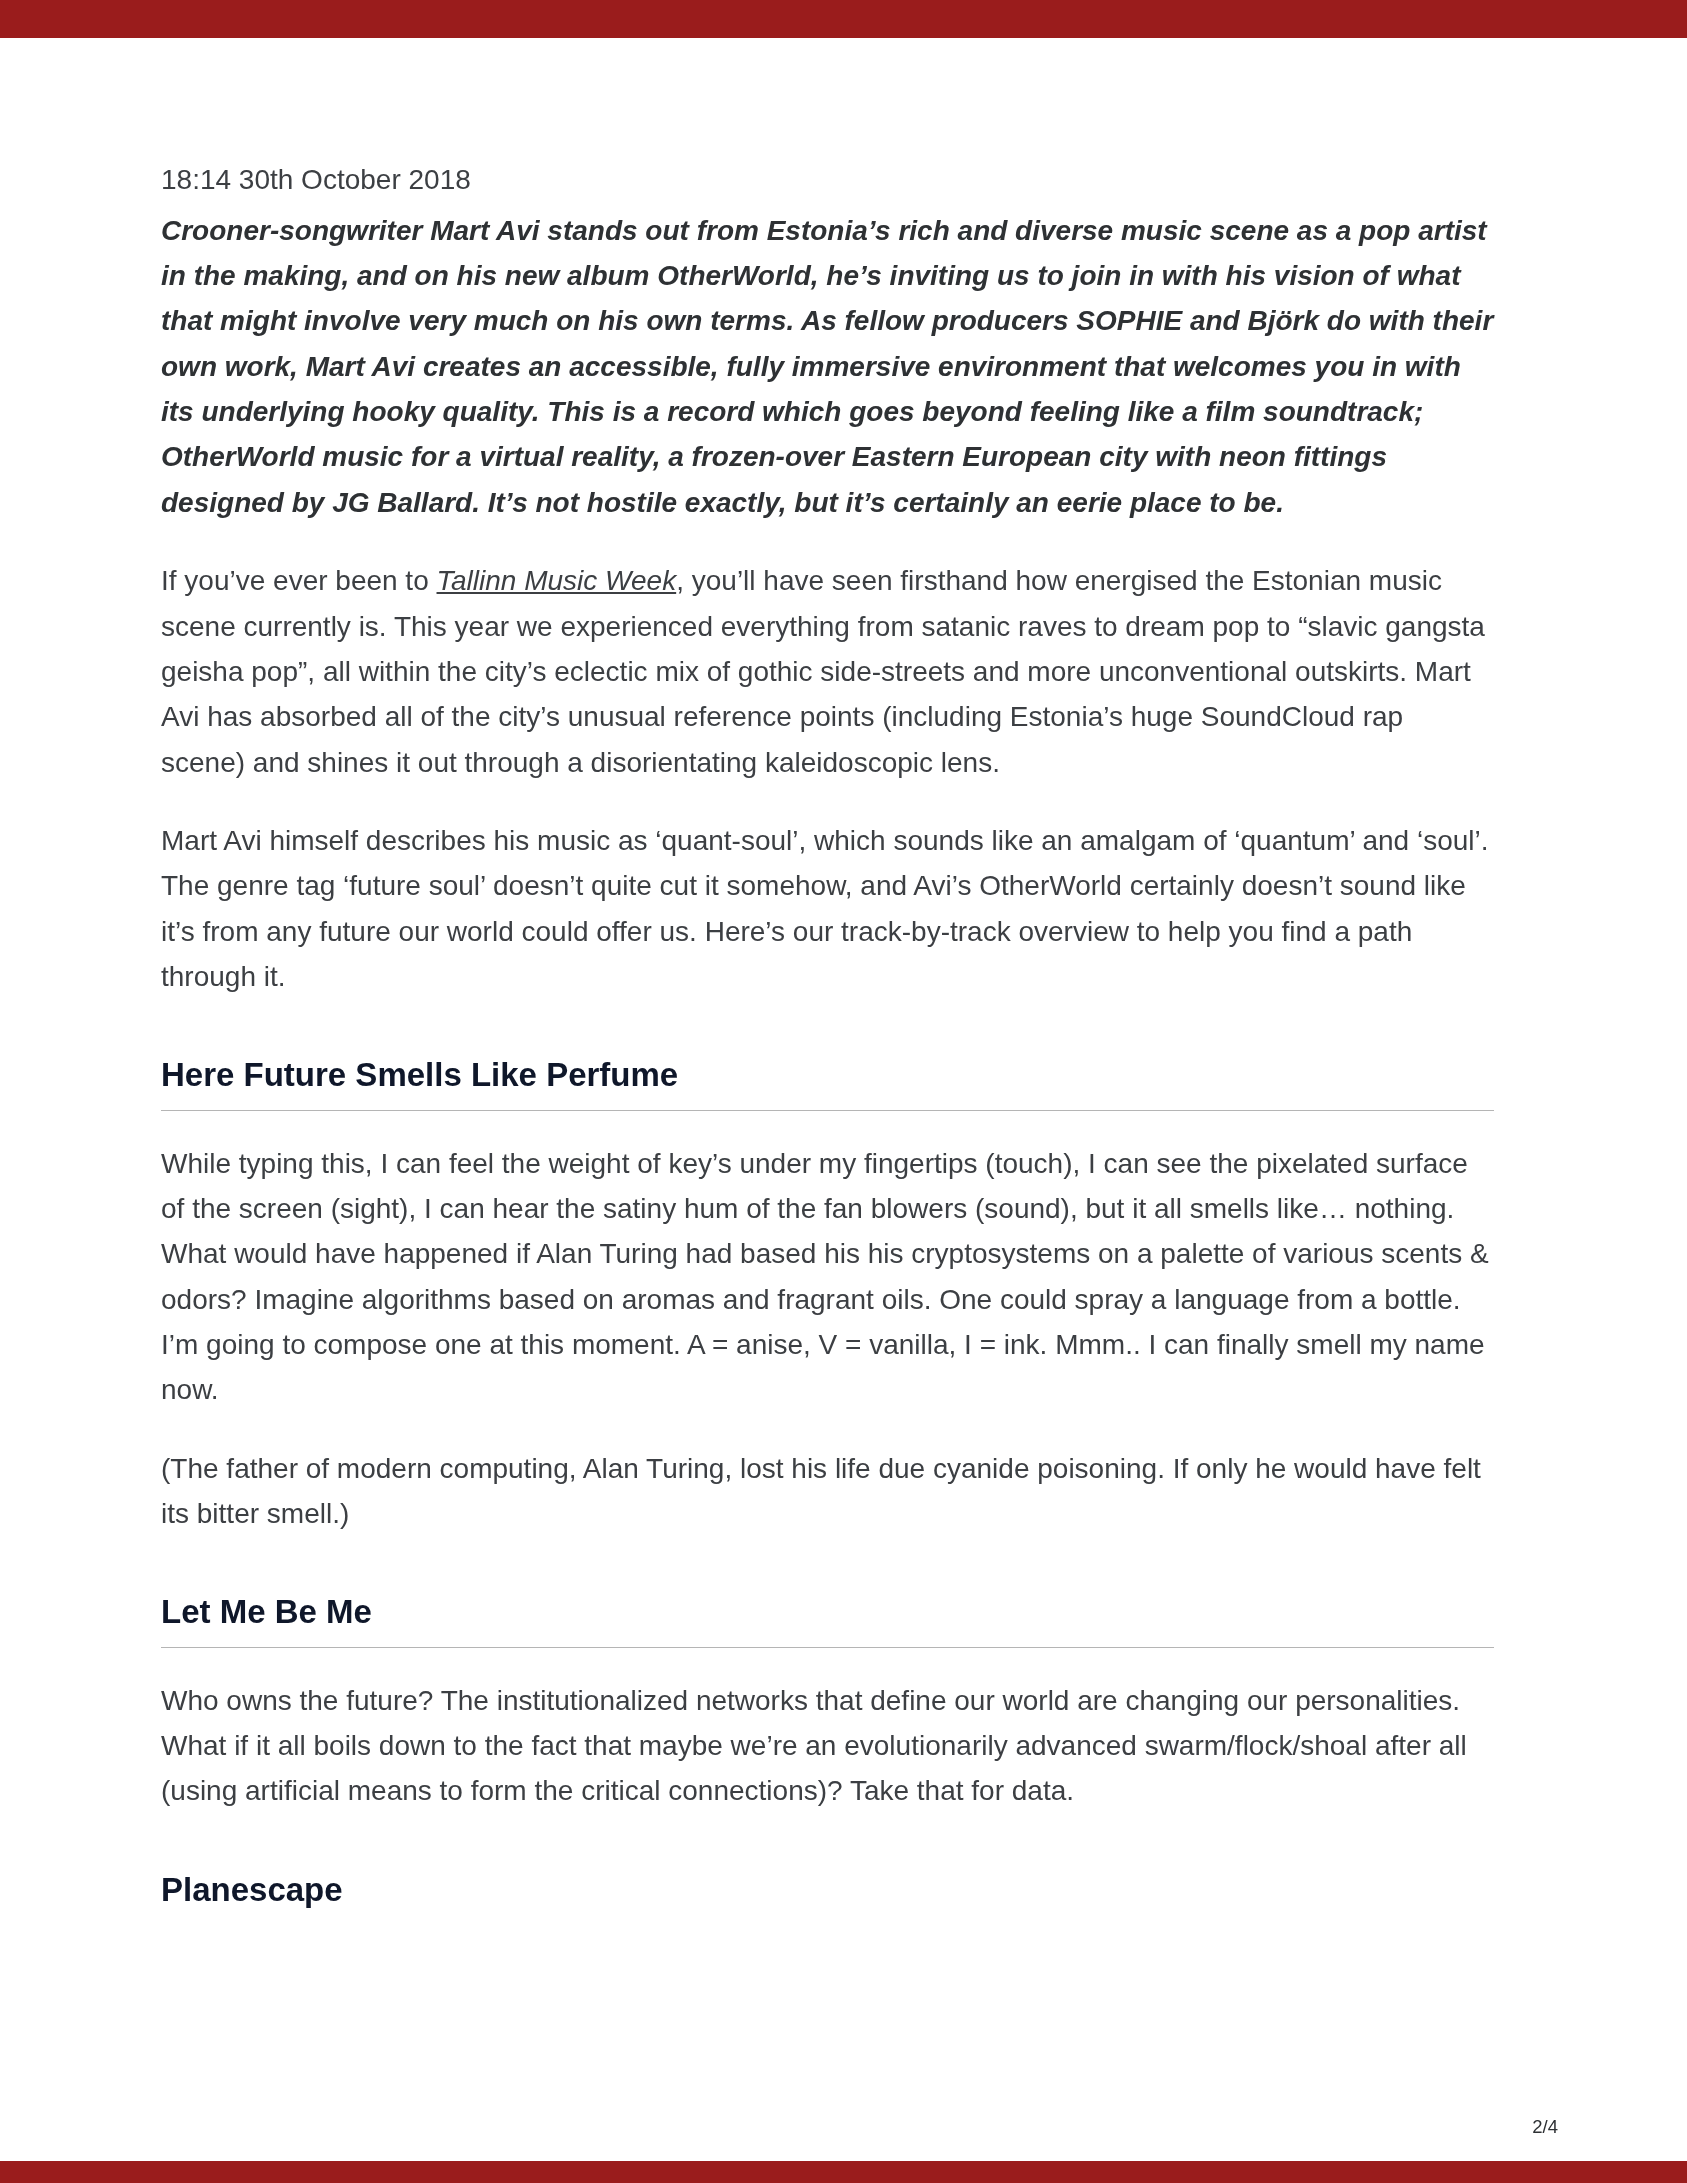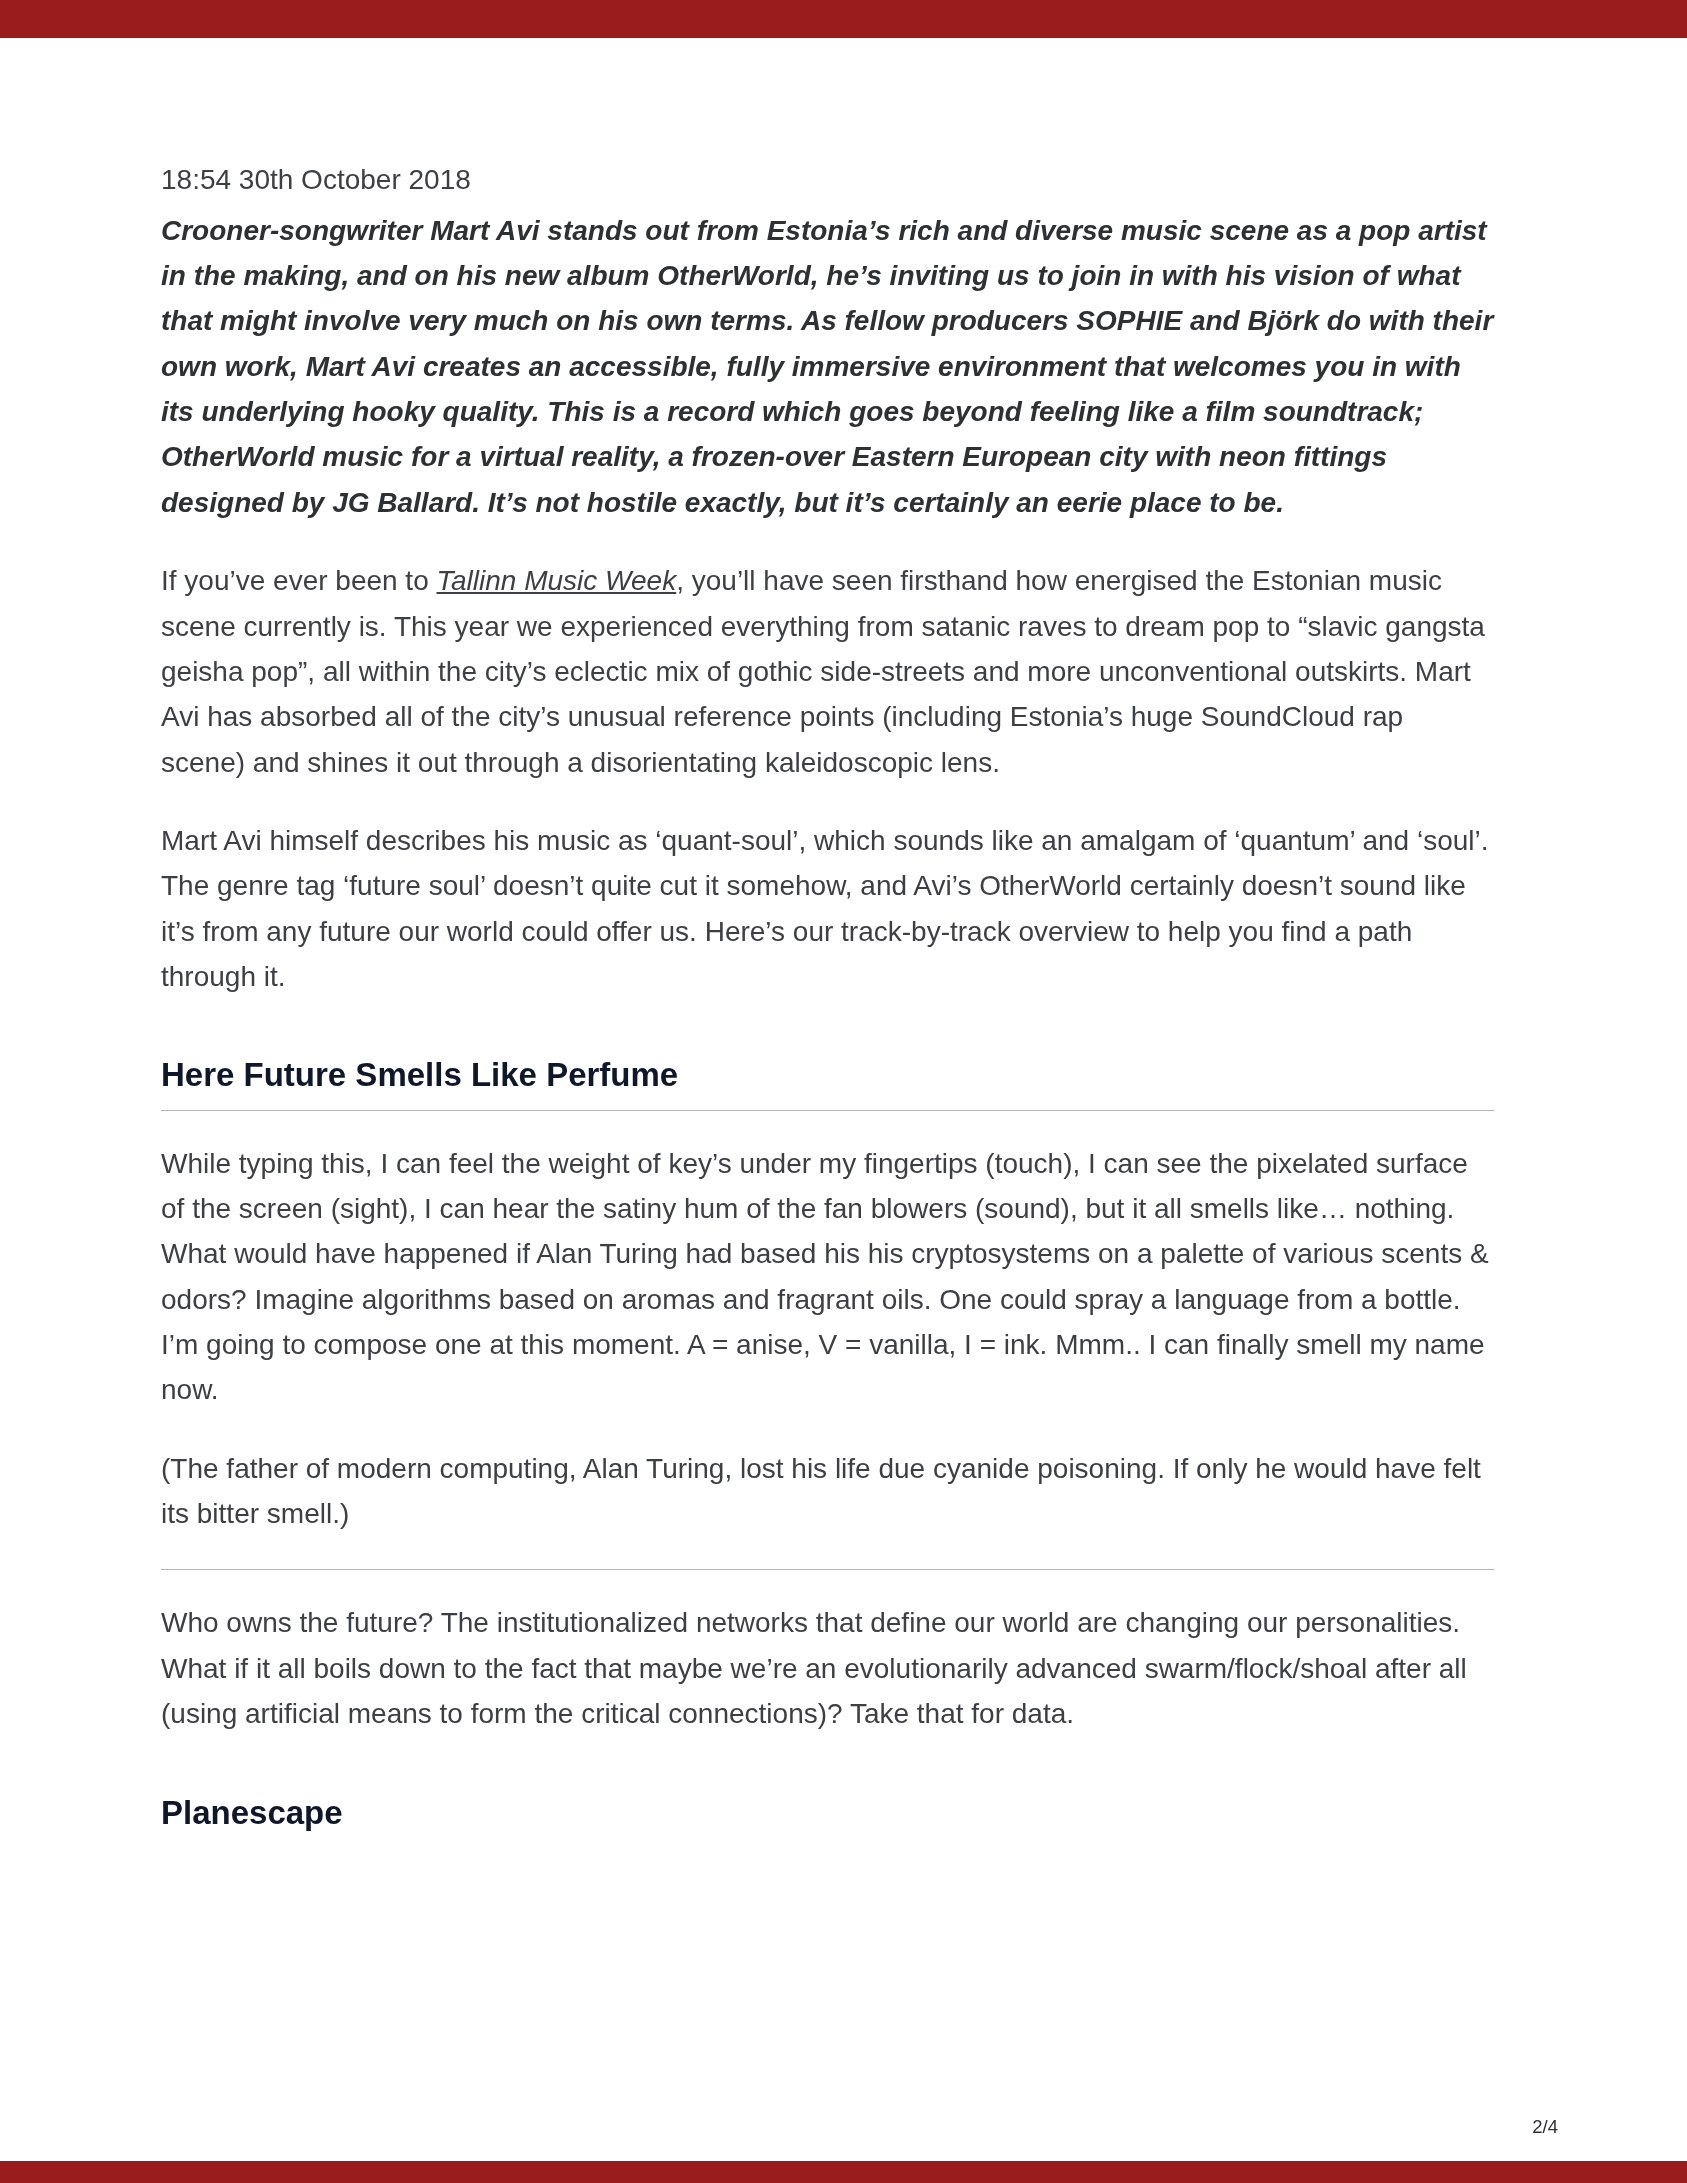--- a/index.html
+++ b/index.html
@@ -74,35 +74,36 @@
 </style>
 </head>
 <body>
 
 <div class="page">
 
   <div class="bar-top"></div>
 
   <div class="content">
 
-    <p class="timestamp">18:54 30th October 2018</p>
+    <p class="timestamp">18:14 30th October 2018</p>
 
     <p class="intro">Crooner-songwriter Mart Avi stands out from Estonia’s rich and diverse music scene as a pop artist in the making, and on his new album OtherWorld, he’s inviting us to join in with his vision of what that might involve very much on his own terms. As fellow producers SOPHIE and Björk do with their own work, Mart Avi creates an accessible, fully immersive environment that welcomes you in with its underlying hooky quality. This is a record which goes beyond feeling like a film soundtrack; OtherWorld music for a virtual reality, a frozen-over Eastern European city with neon fittings designed by JG Ballard. It’s not hostile exactly, but it’s certainly an eerie place to be.</p>
 
     <p><span>If you’ve ever been to </span><a class="doclink">Tallinn Music Week</a><span>, you’ll have seen firsthand how energised the Estonian music scene currently is. This year we experienced everything from satanic raves to dream pop to “slavic gangsta geisha pop”, all within the city’s eclectic mix of gothic side-streets and more unconventional outskirts. Mart Avi has absorbed all of the city’s unusual reference points (including Estonia’s huge SoundCloud rap scene) and shines it out through a disorientating kaleidoscopic lens.</span></p>
 
     <p>Mart Avi himself describes his music as ‘quant-soul’, which sounds like an amalgam of ‘quantum’ and ‘soul’. The genre tag ‘future soul’ doesn’t quite cut it somehow, and Avi’s OtherWorld certainly doesn’t sound like it’s from any future our world could offer us. Here’s our track-by-track overview to help you find a path through it.</p>
 
     <h2>Here Future Smells Like Perfume</h2>
     <div class="rule"></div>
 
     <p>While typing this, I can feel the weight of key’s under my fingertips (touch), I can see the pixelated surface of the screen (sight), I can hear the satiny hum of the fan blowers (sound), but it all smells like… nothing. What would have happened if Alan Turing had based his his cryptosystems on a palette of various scents &amp; odors? Imagine algorithms based on aromas and fragrant oils. One could spray a language from a bottle. I’m going to compose one at this moment. A = anise, V = vanilla, I = ink. Mmm.. I can finally smell my name now.</p>
 
     <p>(The father of modern computing, Alan Turing, lost his life due cyanide poisoning. If only he would have felt its bitter smell.)</p>
 
+    <h2>Let Me Be Me</h2>
     <div class="rule"></div>
 
     <p>Who owns the future? The institutionalized networks that define our world are changing our personalities. What if it all boils down to the fact that maybe we’re an evolutionarily advanced swarm/flock/shoal after all (using artificial means to form the critical connections)? Take that for data.</p>
 
     <h2>Planescape</h2>
 
   </div>
 
   <div class="pagenum">2/4</div>
 

